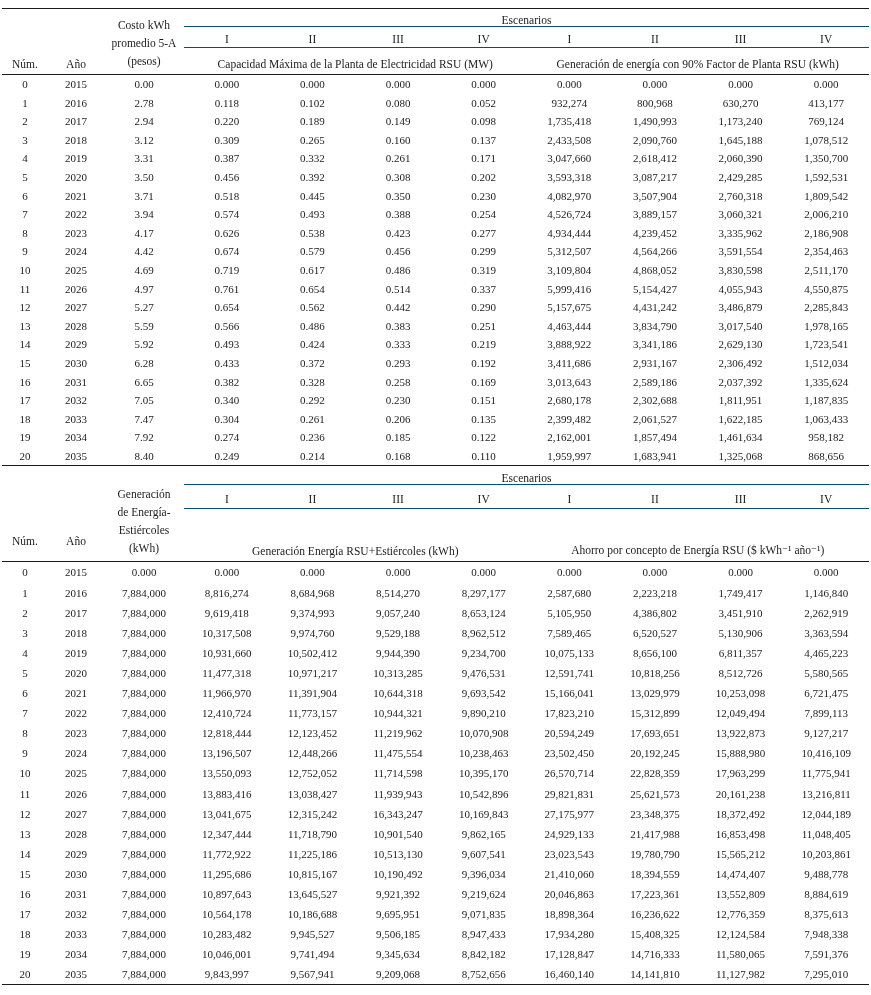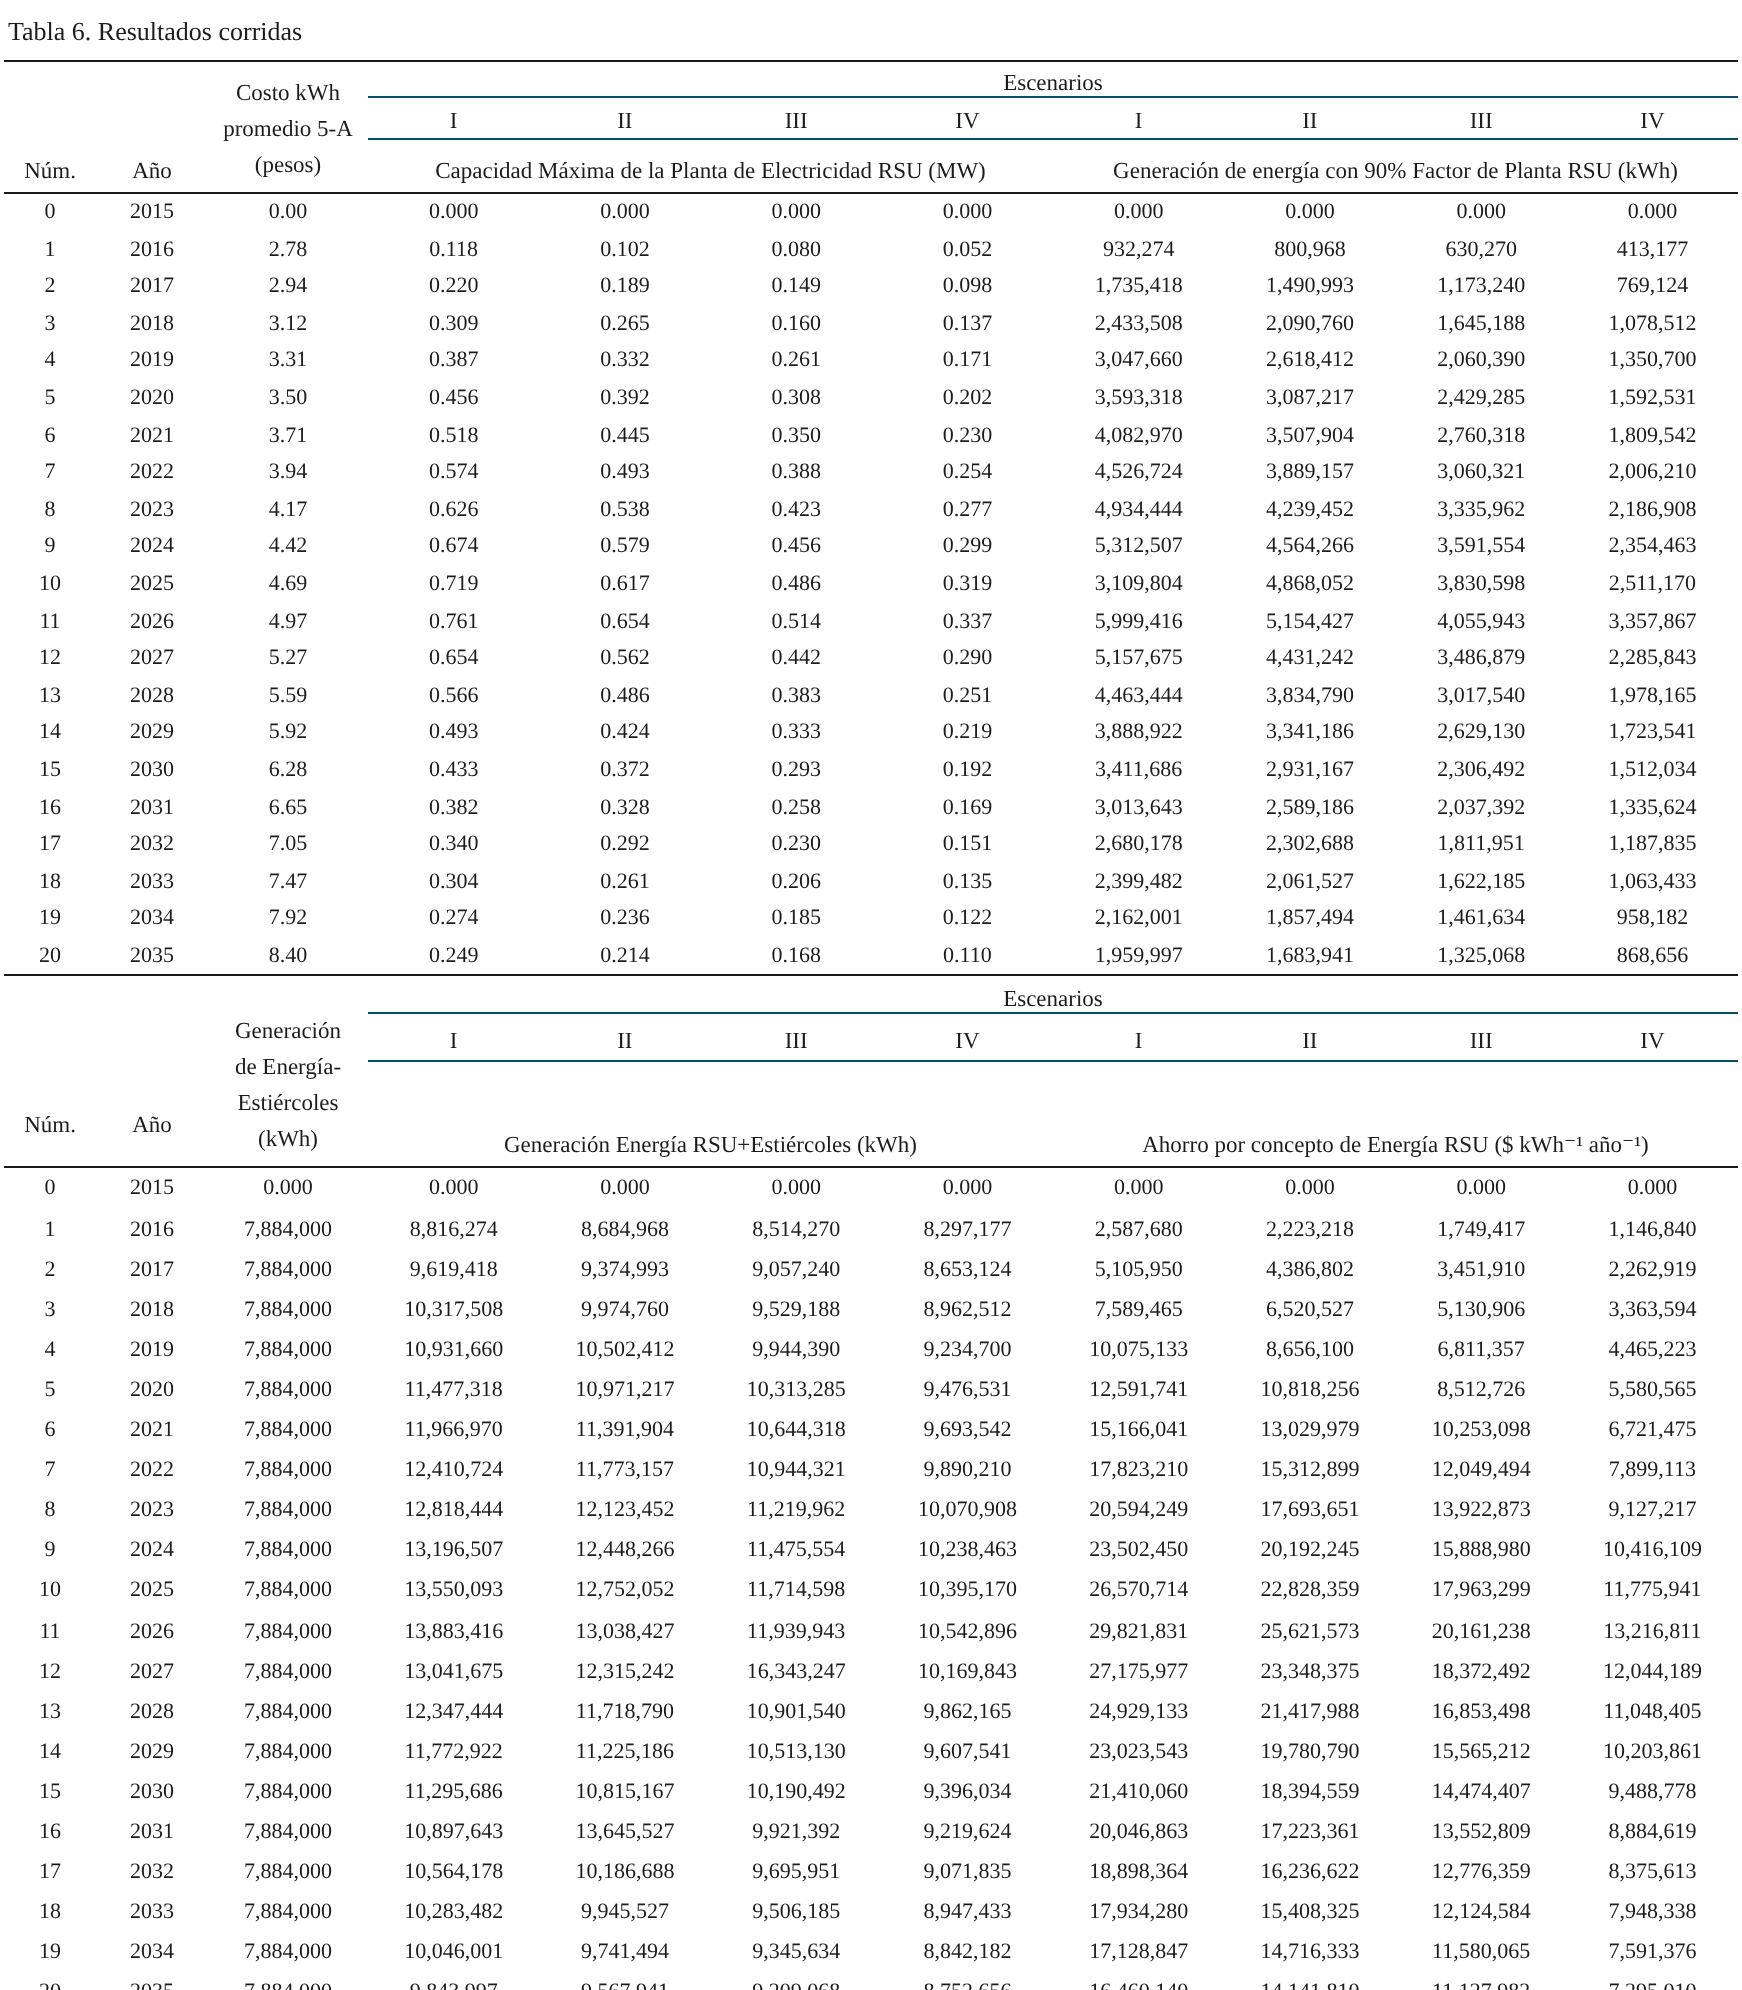--- a/index.html
+++ b/index.html
@@ -50,21 +50,20 @@
   .t1 tbody td{height:18.6px;line-height:18.6px;}
   .t2 tbody td{height:20.1px;line-height:20.1px;}
   .t1 tbody tr:first-child td{border-top:1.2px solid #1a1a1a;}
   .t2 tbody tr:first-child td{border-top:1.2px solid #1a1a1a;}
 </style>
 </head>
 <body>
 
 <div class="page">
 
-  <div class="doc-title">Tabla 6. Resultados corridas</div>
 
   <table class="t1">
     <colgroup>
       <col class="c-num">
         <col class="c-year">
         <col class="c-third">
       <col>
         <col>
         <col>
         <col>
@@ -247,21 +246,21 @@
           <td>11</td>
           <td>2026</td>
           <td>4.97</td>
           <td>0.761</td>
           <td>0.654</td>
           <td>0.514</td>
           <td>0.337</td>
           <td>5,999,416</td>
           <td>5,154,427</td>
           <td>4,055,943</td>
-          <td>3,357,867</td>
+          <td>4,550,875</td>
         </tr>
         <tr>
           <td>12</td>
           <td>2027</td>
           <td>5.27</td>
           <td>0.654</td>
           <td>0.562</td>
           <td>0.442</td>
           <td>0.290</td>
           <td>5,157,675</td>

